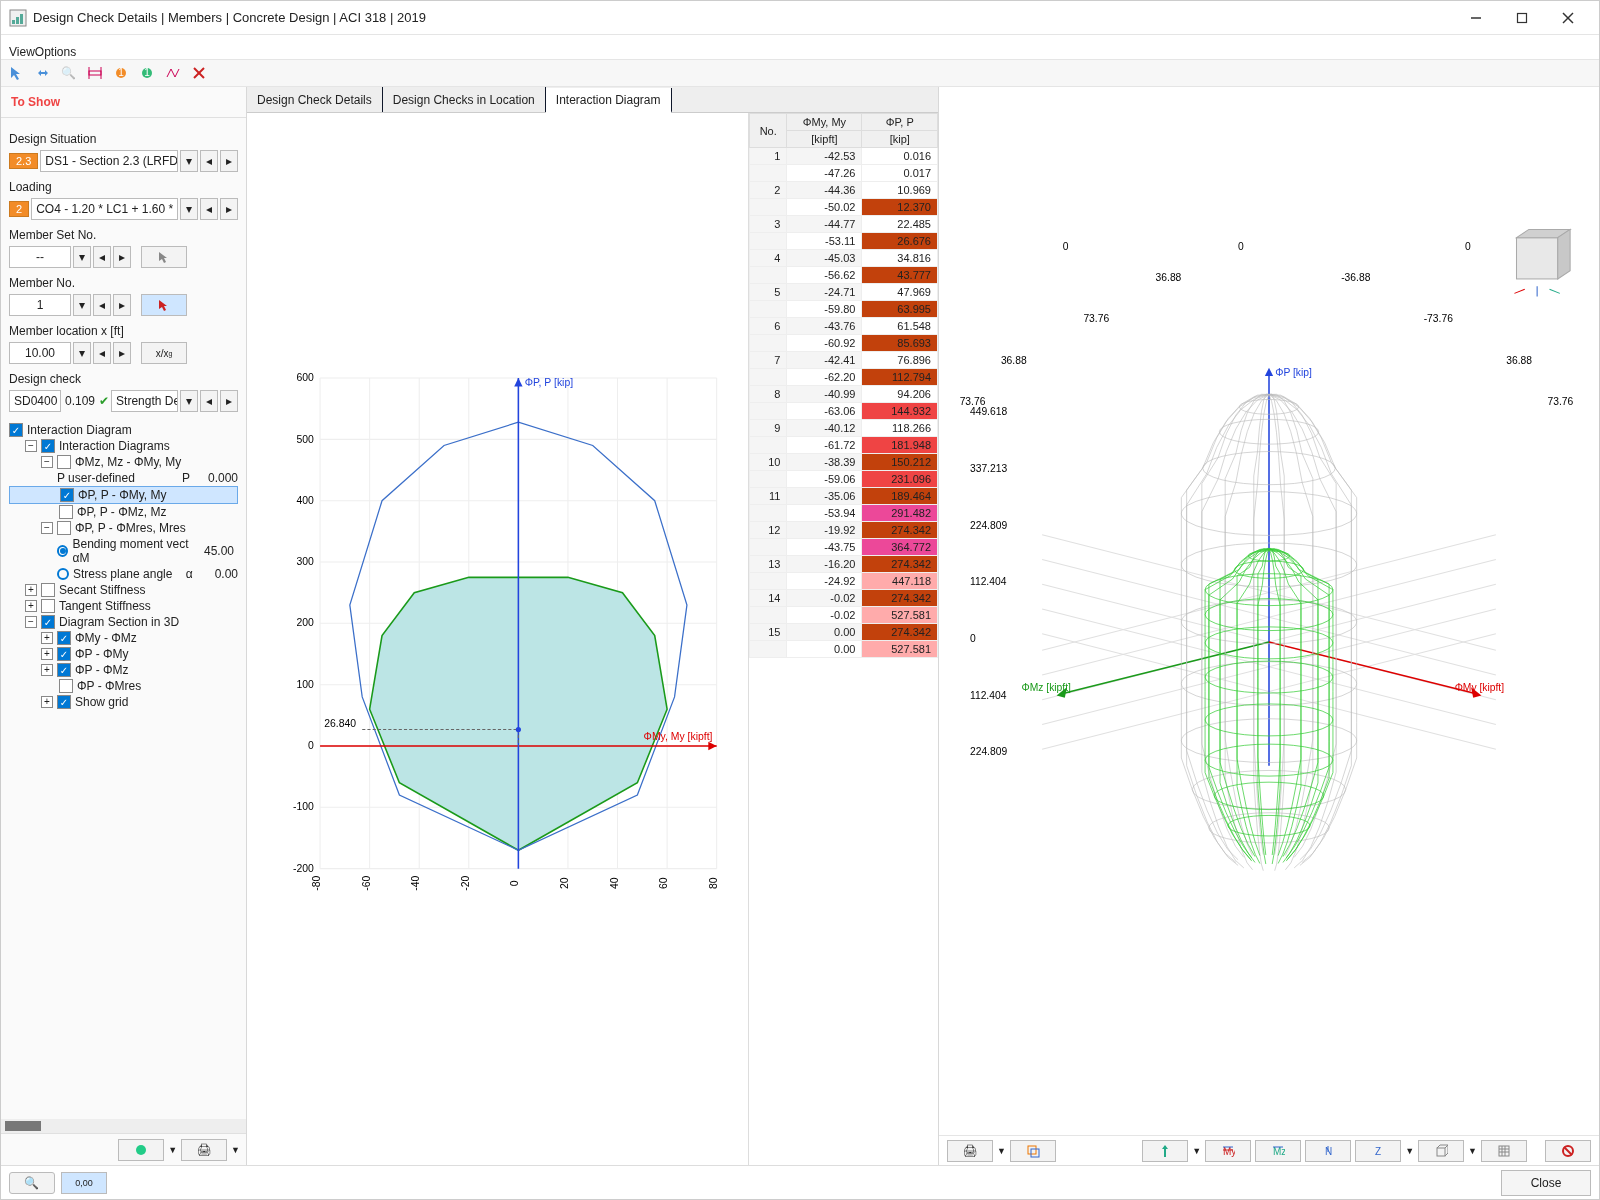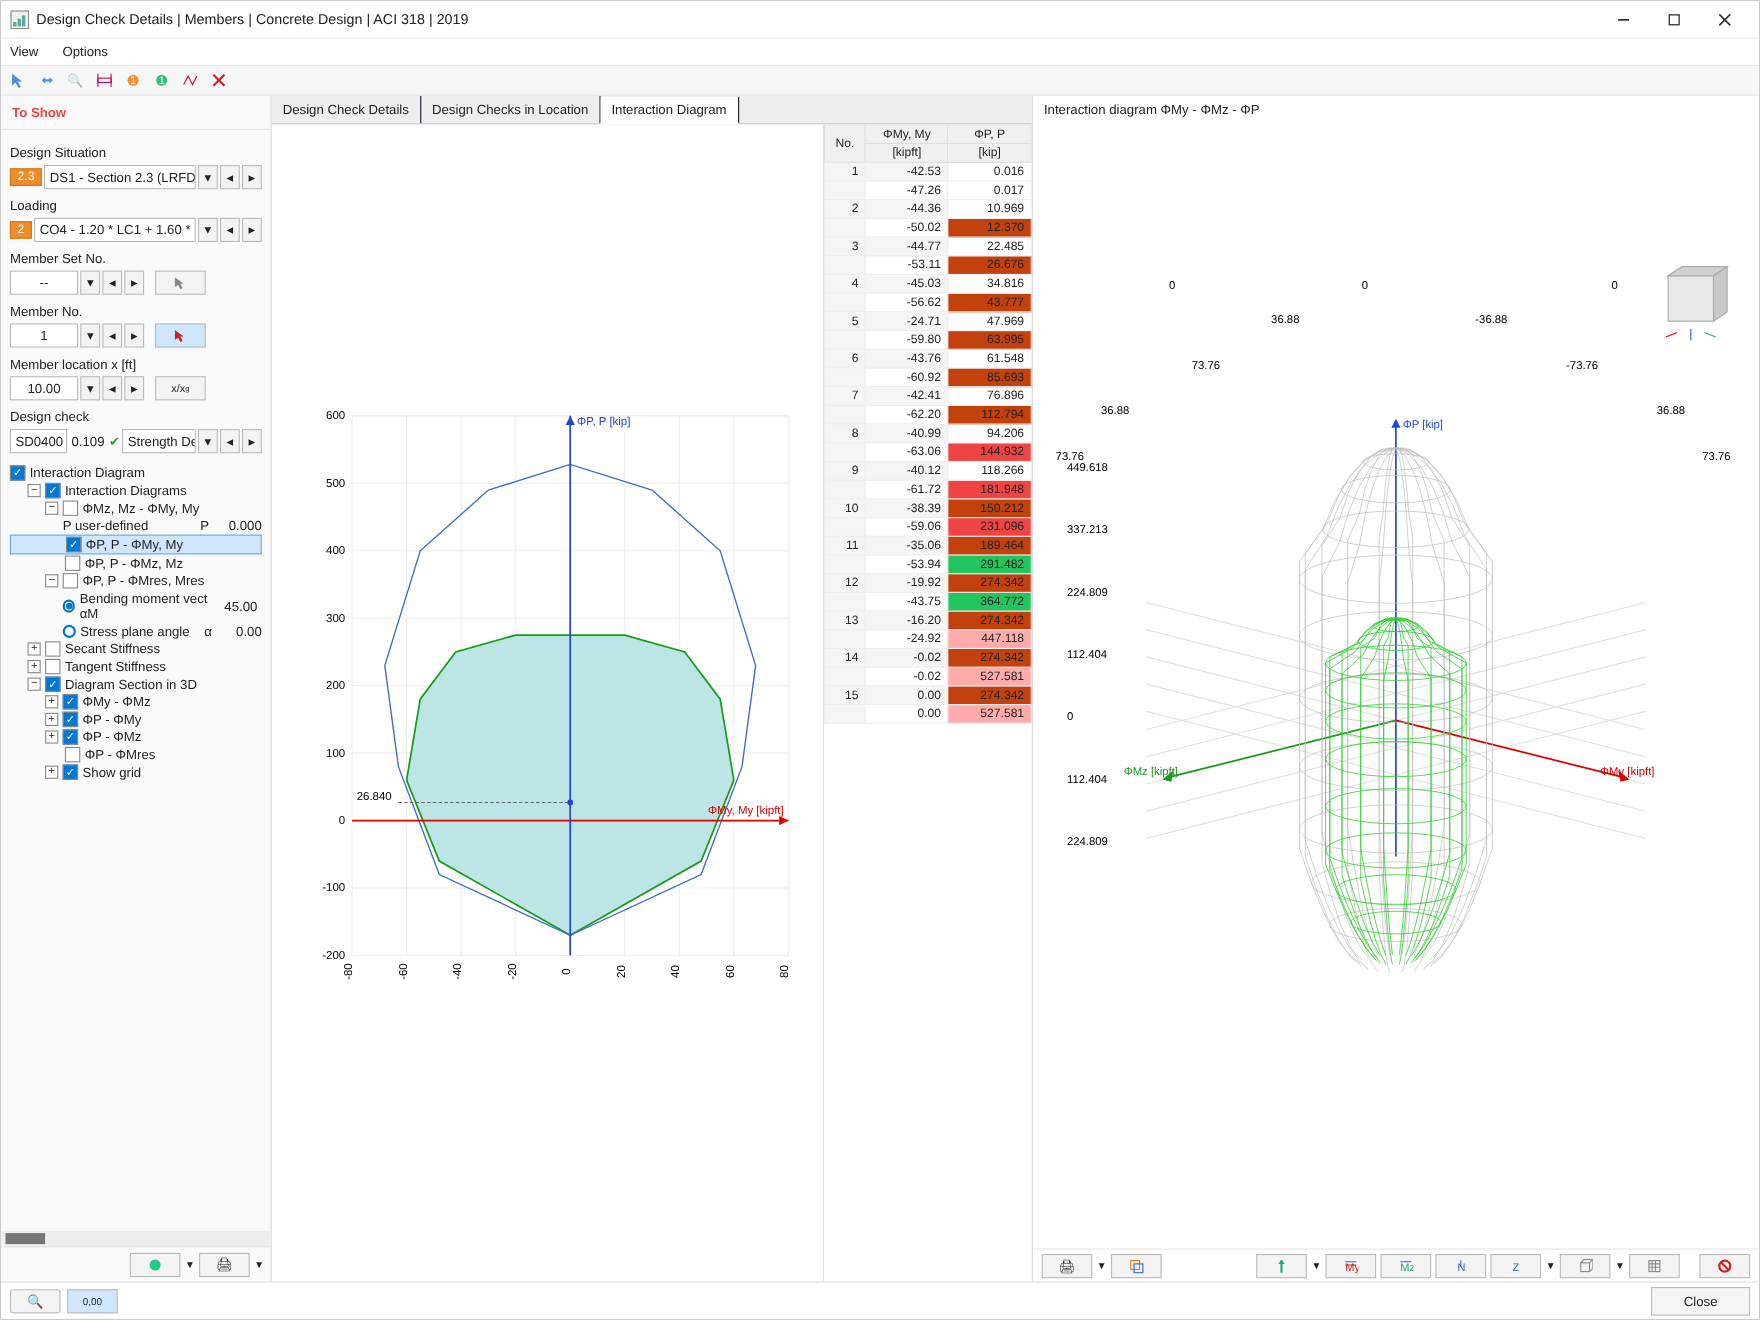--- a/index.html
+++ b/index.html
@@ -2,21 +2,21 @@
 <html><head>
 <meta charset="utf-8">
 <style>
 *{box-sizing:border-box;margin:0;padding:0;font-family:"Segoe UI",Arial,sans-serif;font-size:12px;color:#222}
 body{background:#fff;overflow:hidden}
 .win{width:1600px;height:1200px;display:flex;flex-direction:column;border:1px solid #ccc}
 .titlebar{height:34px;display:flex;align-items:center;padding:0 8px;border-bottom:1px solid #e5e5e5}
 .titlebar .spacer{flex:1}
 .titlebar .winctl{width:46px;height:30px;display:flex;align-items:center;justify-content:center}
 .titlebar .winctl svg{width:12px;height:12px}
-.menubar{height:24px;display:flex;align-items:center;gap:22px;padding:0 8px}
+.menubar{height:24px;display:flex;align-items:flex-end;gap:0;padding:0 8px}
 .toolbar{height:28px;display:flex;align-items:center;gap:6px;padding:0 6px;border-top:1px solid #e5e5e5;border-bottom:1px solid #e5e5e5;background:#f7f7f7}
 .toolbar span{width:20px;height:20px;display:inline-flex;align-items:center;justify-content:center}
 .body{flex:1;display:flex;overflow:hidden}
 .panel-left{width:246px;border-right:1px solid #d8d8d8;background:#fafafa;display:flex;flex-direction:column}
 .panel-left .hdr{color:#ef4444;font-weight:600;padding:8px 10px;border-bottom:1px solid #e0e0e0}
 .panel-left .body{flex:1;overflow:auto;padding:6px 8px;display:block}
 .fldlbl{margin-top:8px;margin-bottom:4px}
 .combo{display:flex;align-items:center;gap:2px}
 .badge{background:#f28c28;color:#fff;padding:1px 6px;border:1px solid #cc7a1f;font-size:11px}
 .dd{flex:1;height:22px;border:1px solid #bbb;background:#fff;display:flex;align-items:center;padding:0 4px;overflow:hidden;white-space:nowrap;text-overflow:ellipsis}
@@ -36,21 +36,21 @@
 .tab{padding:4px 10px;display:flex;align-items:center;border-right:1px solid #0f172a;cursor:pointer}
 .tab.active{background:#fff;border-bottom:2px solid #fff;position:relative;top:1px}
 .chart-area{flex:1;display:flex;overflow:hidden}
 .chart-left{flex:1;display:flex;flex-direction:column}
 .chart-title{padding:6px 10px}
 .table-pane{width:190px;border-left:1px solid #ddd;overflow-y:scroll;overflow-x:hidden}
 table.data{border-collapse:collapse;width:100%}
 table.data th{background:#f0f0f0;border:1px solid #ddd;padding:2px 4px;font-weight:normal;text-align:center;font-size:11px}
 table.data td{border:1px solid #eee;padding:2px 6px;text-align:right;font-size:11px}
 td.rowno{background:#f5f5f5;text-align:center}
-.shade1{background:#c2410c}.shade2{background:#ef4444}.shade3{background:#22c55e}.shade4{background:#ffabab}.shade6{background:#f5f5f5}
+.shade1{background:#c2410c}.shade2{background:#ef4444}.shade3{background:#ec4899}.shade4{background:#ffabab}.shade6{background:#f5f5f5}
 .right{width:660px;display:flex;flex-direction:column}
 .right .hdr3d{padding:6px 10px}
 .right .view3d{flex:1;position:relative}
 .right .tb3d{height:30px;display:flex;align-items:center;gap:4px;padding:0 8px;border-top:1px solid #e5e5e5}
 .footer{height:34px;border-top:1px solid #ddd;display:flex;align-items:center;padding:0 8px}
 .footer .spacer{flex:1}
 .closebtn{width:90px;height:26px;border:1px solid #bbb;background:#f5f5f5;cursor:pointer}
 .scroll-left{height:14px;background:#eee;display:flex;align-items:center}
 .scroll-left .sc-thumb{background:#777;height:10px;width:36px;margin-left:4px}
 svg text{font-size:10px}
@@ -542,21 +542,20 @@
                   <td class="">0.00</td>
                   <td class="shade4">527.581</td>
                 </tr>
               </tbody>
             </table>
         </div>
       </div>
     </div>
 
     <div class="right">
-      <div class="hdr3d">Interaction diagram ΦMy - ΦMz - ΦP</div>
       <div class="view3d">
         <svg id="view3d" viewBox="0 0 640 800" style="width:100%;height:100%">
             <g transform="translate(560,30)">
               <rect x="0" y="8" width="40" height="40" fill="#e8e8e8" stroke="#aaa"></rect>
               <polygon points="0,8 12,0 52,0 40,8" fill="#d0d0d0" stroke="#aaa"></polygon>
               <polygon points="40,8 52,0 52,40 40,48" fill="#c8c8c8" stroke="#aaa"></polygon>
               <line x1="20" y1="55" x2="20" y2="65" stroke="#36c"></line>
               <line x1="8" y1="58" x2="-2" y2="62" stroke="#d00"></line>
               <line x1="32" y1="58" x2="42" y2="62" stroke="#2a8"></line>
             </g>

